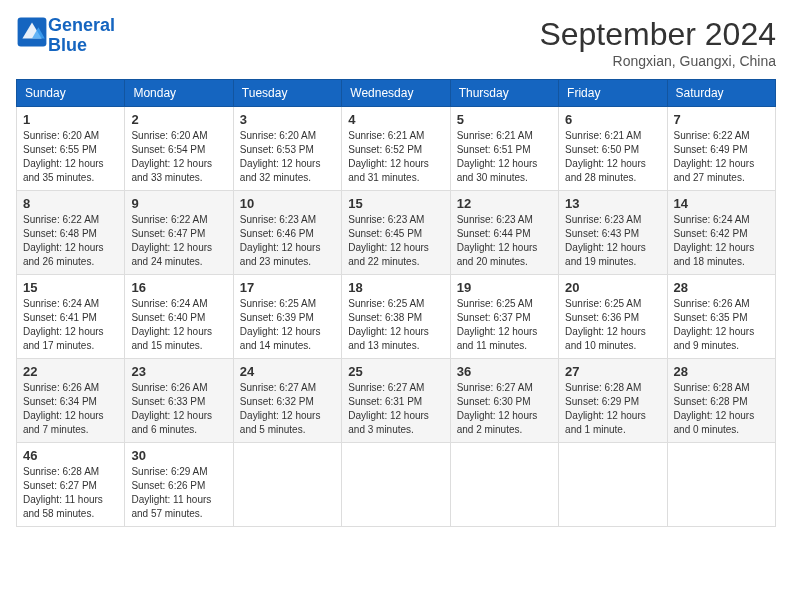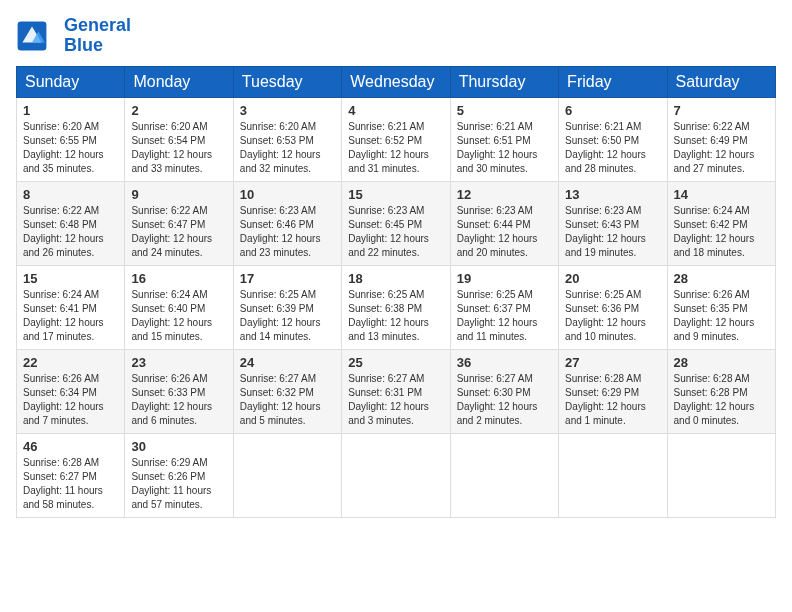--- a/index.html
+++ b/index.html
@@ -11,22 +11,22 @@
       padding: 16px;
     }
     .header {
       display: flex;
       justify-content: space-between;
       align-items: flex-start;
       margin-bottom: 10px;
     }
     .logo {
       display: flex;
-      align-items: center;
-      gap: 16px;
+      align-items: flex-start;
+      gap: 0;
     }
     .logo-text {
       font-size: 18px;
       font-weight: bold;
       line-height: 1.1;
     }
     .logo-text span { color: #1565c0; }
     .logo-icon {
       width: 32px;
       height: 32px;
@@ -46,21 +46,21 @@
     .calendar {
       width: 100%;
       border-collapse: collapse;
       border: 1px solid #ccc;
     }
     .calendar th {
       background: #1565c0;
       color: #fff;
       text-align: left;
       padding: 6px 8px;
-      font-size: 16px;
+      font-size: 12px;
       font-weight: normal;
       border: 1px solid #1255a0;
     }
     .calendar td {
       vertical-align: top;
       padding: 5px 6px;
       border: 1px solid #ddd;
       width: 14.28%;
       min-height: 80px;
       font-size: 10.5px;
@@ -93,20 +93,24 @@
     <svg class="logo-icon" viewBox="0 0 40 40">
       <rect x="2" y="2" width="36" height="36" rx="4" fill="#1565c0"></rect>
       <polygon points="8,28 20,8 32,28" fill="white" opacity="0.9"></polygon>
       <polygon points="20,28 28,14 36,28" fill="#42a5f5" opacity="0.8"></polygon>
     </svg>
     <div class="logo-text">
       <div><span>General</span></div>
       <div><span>Blue</span></div>
     </div>
   </div>
+  <div class="title-block">
+    <div class="month-title">September 2024</div>
+    <div class="location">Rongxian, Guangxi, China</div>
+  </div>
 </div>
 
 <table class="calendar">
   <thead>
     <tr>
     <th>Sunday</th>
         <th>Monday</th>
         <th>Tuesday</th>
         <th>Wednesday</th>
         <th>Thursday</th>

